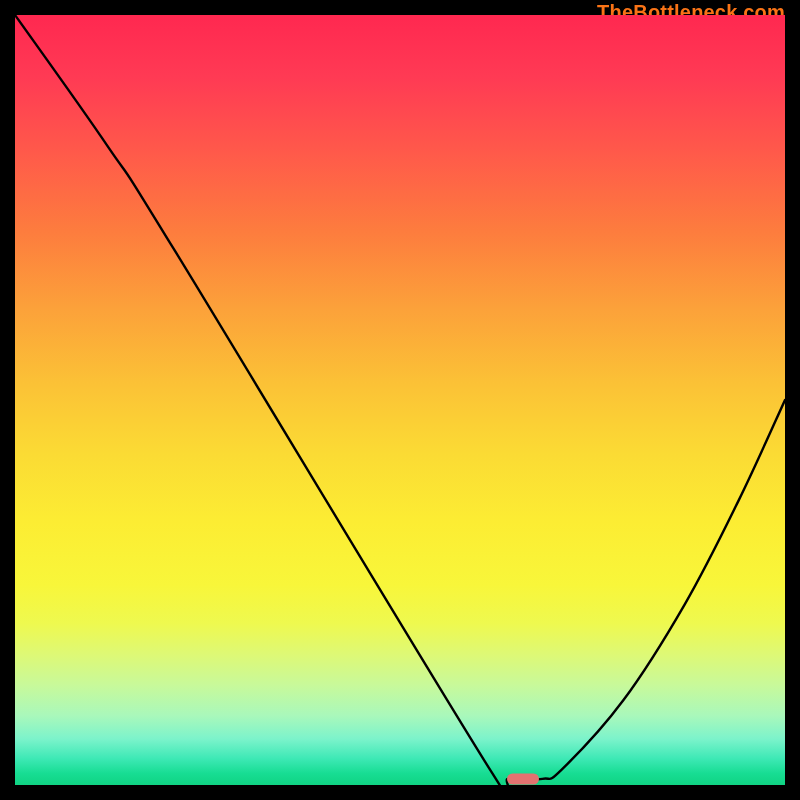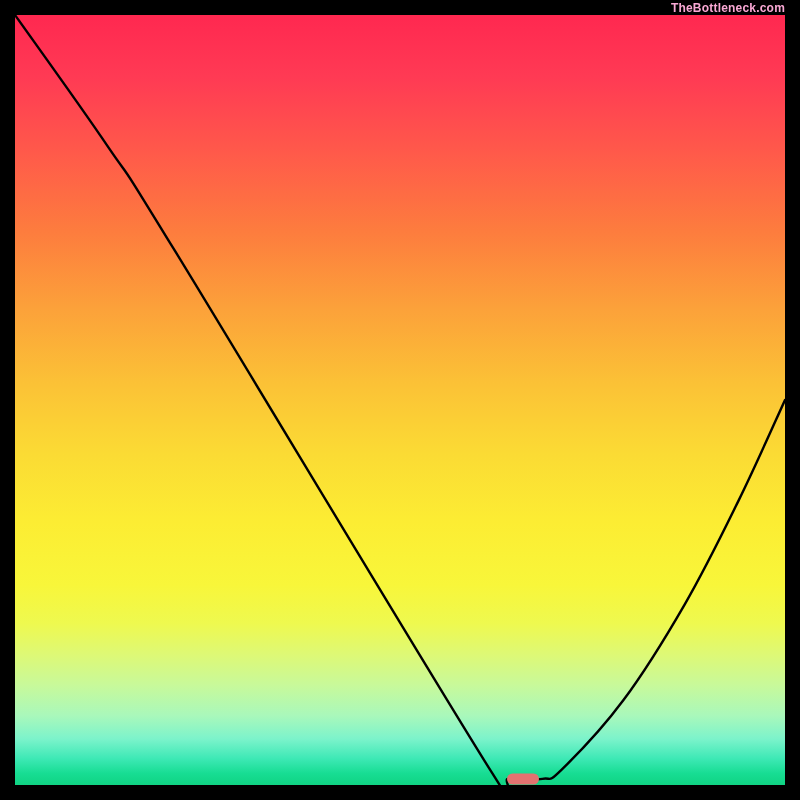--- a/index.html
+++ b/index.html
@@ -59,23 +59,23 @@
     top: 0;
     width: 770px;
     height: 770px;
     pointer-events: none;
   }
   .attribution {
     position: absolute;
     top: -14px;
     right: 0;
     font-family: Arial, Helvetica, sans-serif;
-    font-size: 12px;
+    font-size: 20px;
     font-weight: 600;
-    color: #f9a8d4;
+    color: #f97316;
     letter-spacing: 0.2px;
   }
   .marker {
     position: absolute;
     width: 32px;
     height: 11px;
     border-radius: 6px;
     background: #e37270;
     transform: translate(-50%, -50%);
   }

